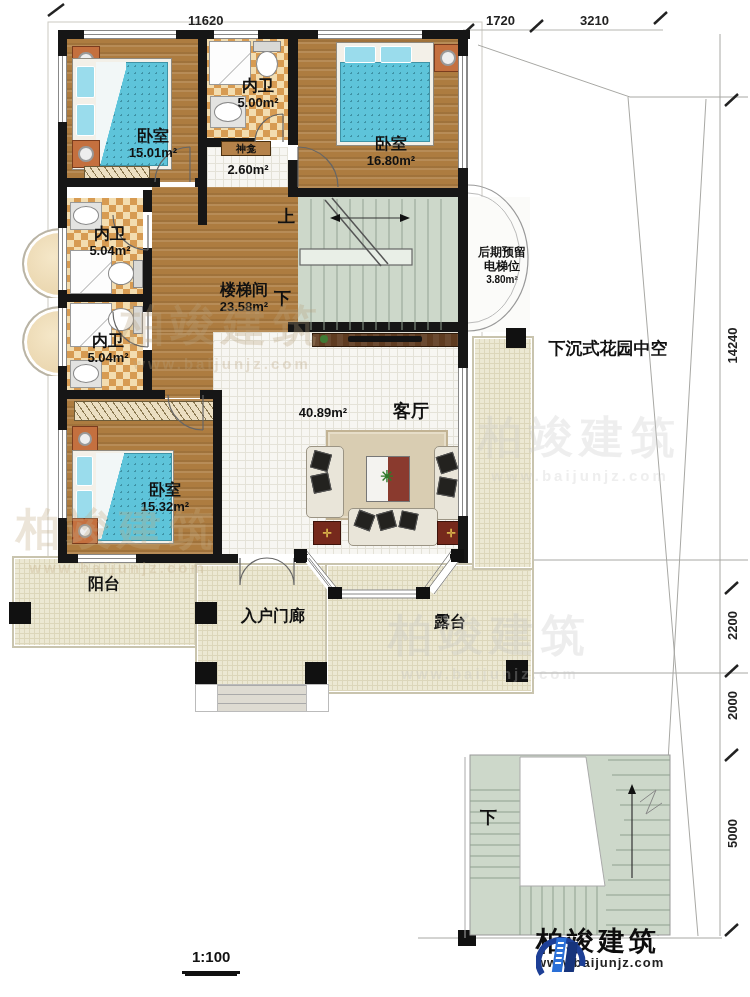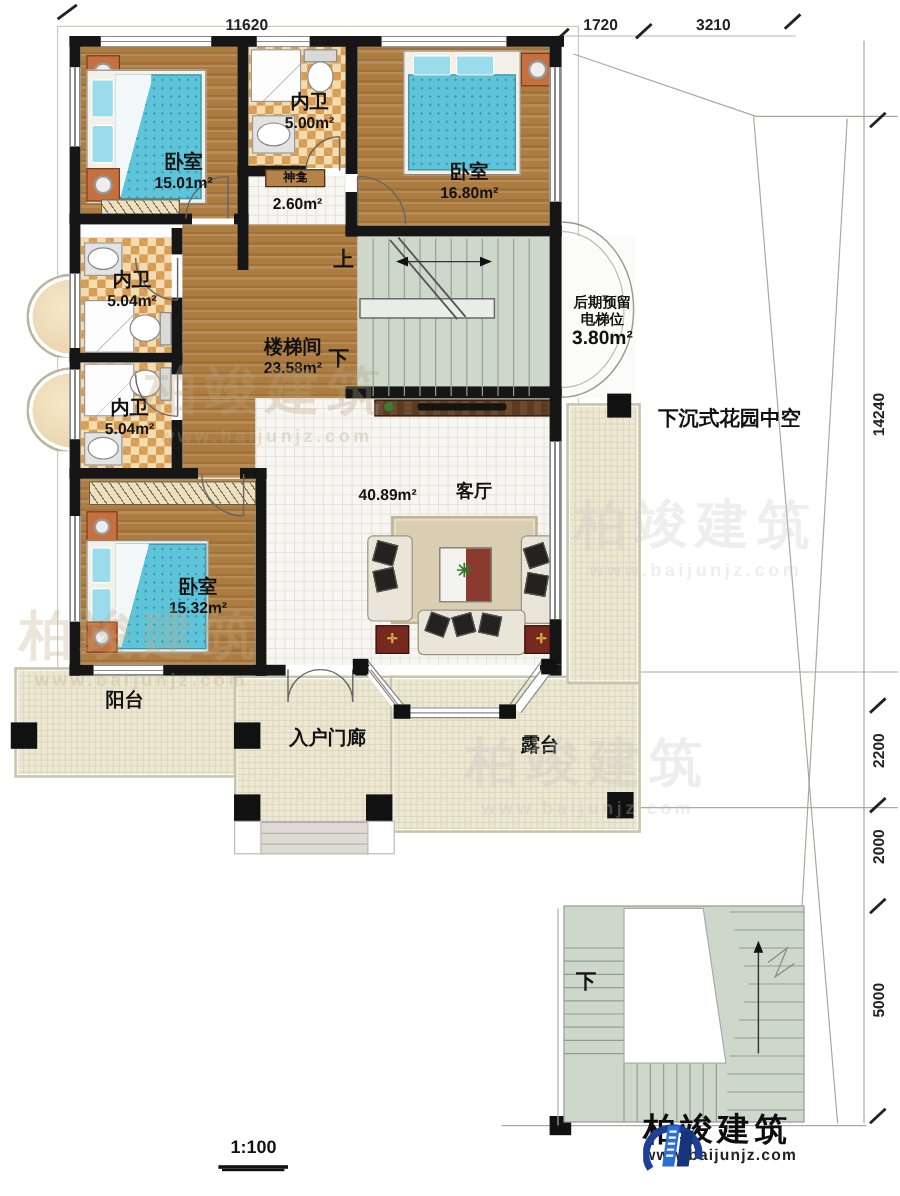--- a/index.html
+++ b/index.html
@@ -338,26 +338,26 @@
       <div class="rarea">5.04m²</div>
   </div>
   <div class="abs" style="left:76px;top:333px;width:64px;">
     <div class="rlabel">内卫</div>
       <div class="rarea">5.04m²</div>
   </div>
   <div class="abs" style="left:120px;top:482px;width:90px;">
     <div class="rlabel">卧室</div>
       <div class="rarea">15.32m²</div>
   </div>
-  <div class="abs rlabel" style="left:362px;top:402px;width:66px;font-size:15px;text-align:center;">客厅</div>
+  <div class="abs rlabel" style="left:378px;top:402px;width:66px;font-size:18px;text-align:center;">客厅</div>
   <div class="abs rarea" style="left:288px;top:405px;width:70px;">40.89m²</div>
   <div class="abs" style="left:468px;top:246px;width:68px;text-align:center;">
     <div style="font-size:12px;font-weight:bold;line-height:1.15;">后期预留</div>
     <div style="font-size:12px;font-weight:bold;line-height:1.15;">电梯位</div>
-    <div style="font-size:16px;font-weight:bold;">3.80m²</div>
+    <div style="font-size:10px;font-weight:bold;">3.80m²</div>
   </div>
   <div class="abs rlabel" style="left:72px;top:576px;width:64px;">阳台</div>
   <div class="abs rlabel" style="left:228px;top:608px;width:90px;">入户门廊</div>
   <div class="abs rlabel" style="left:418px;top:614px;width:64px;">露台</div>
   <div class="abs rlabel" style="left:538px;top:340px;width:140px;font-size:17px;">下沉式花园中空</div>
 
   <div class="abs updown" style="left:278px;top:205px;">上</div>
   <div class="abs updown" style="left:274px;top:287px;">下</div>
   <div class="abs updown" style="left:480px;top:806px;">下</div>
 

